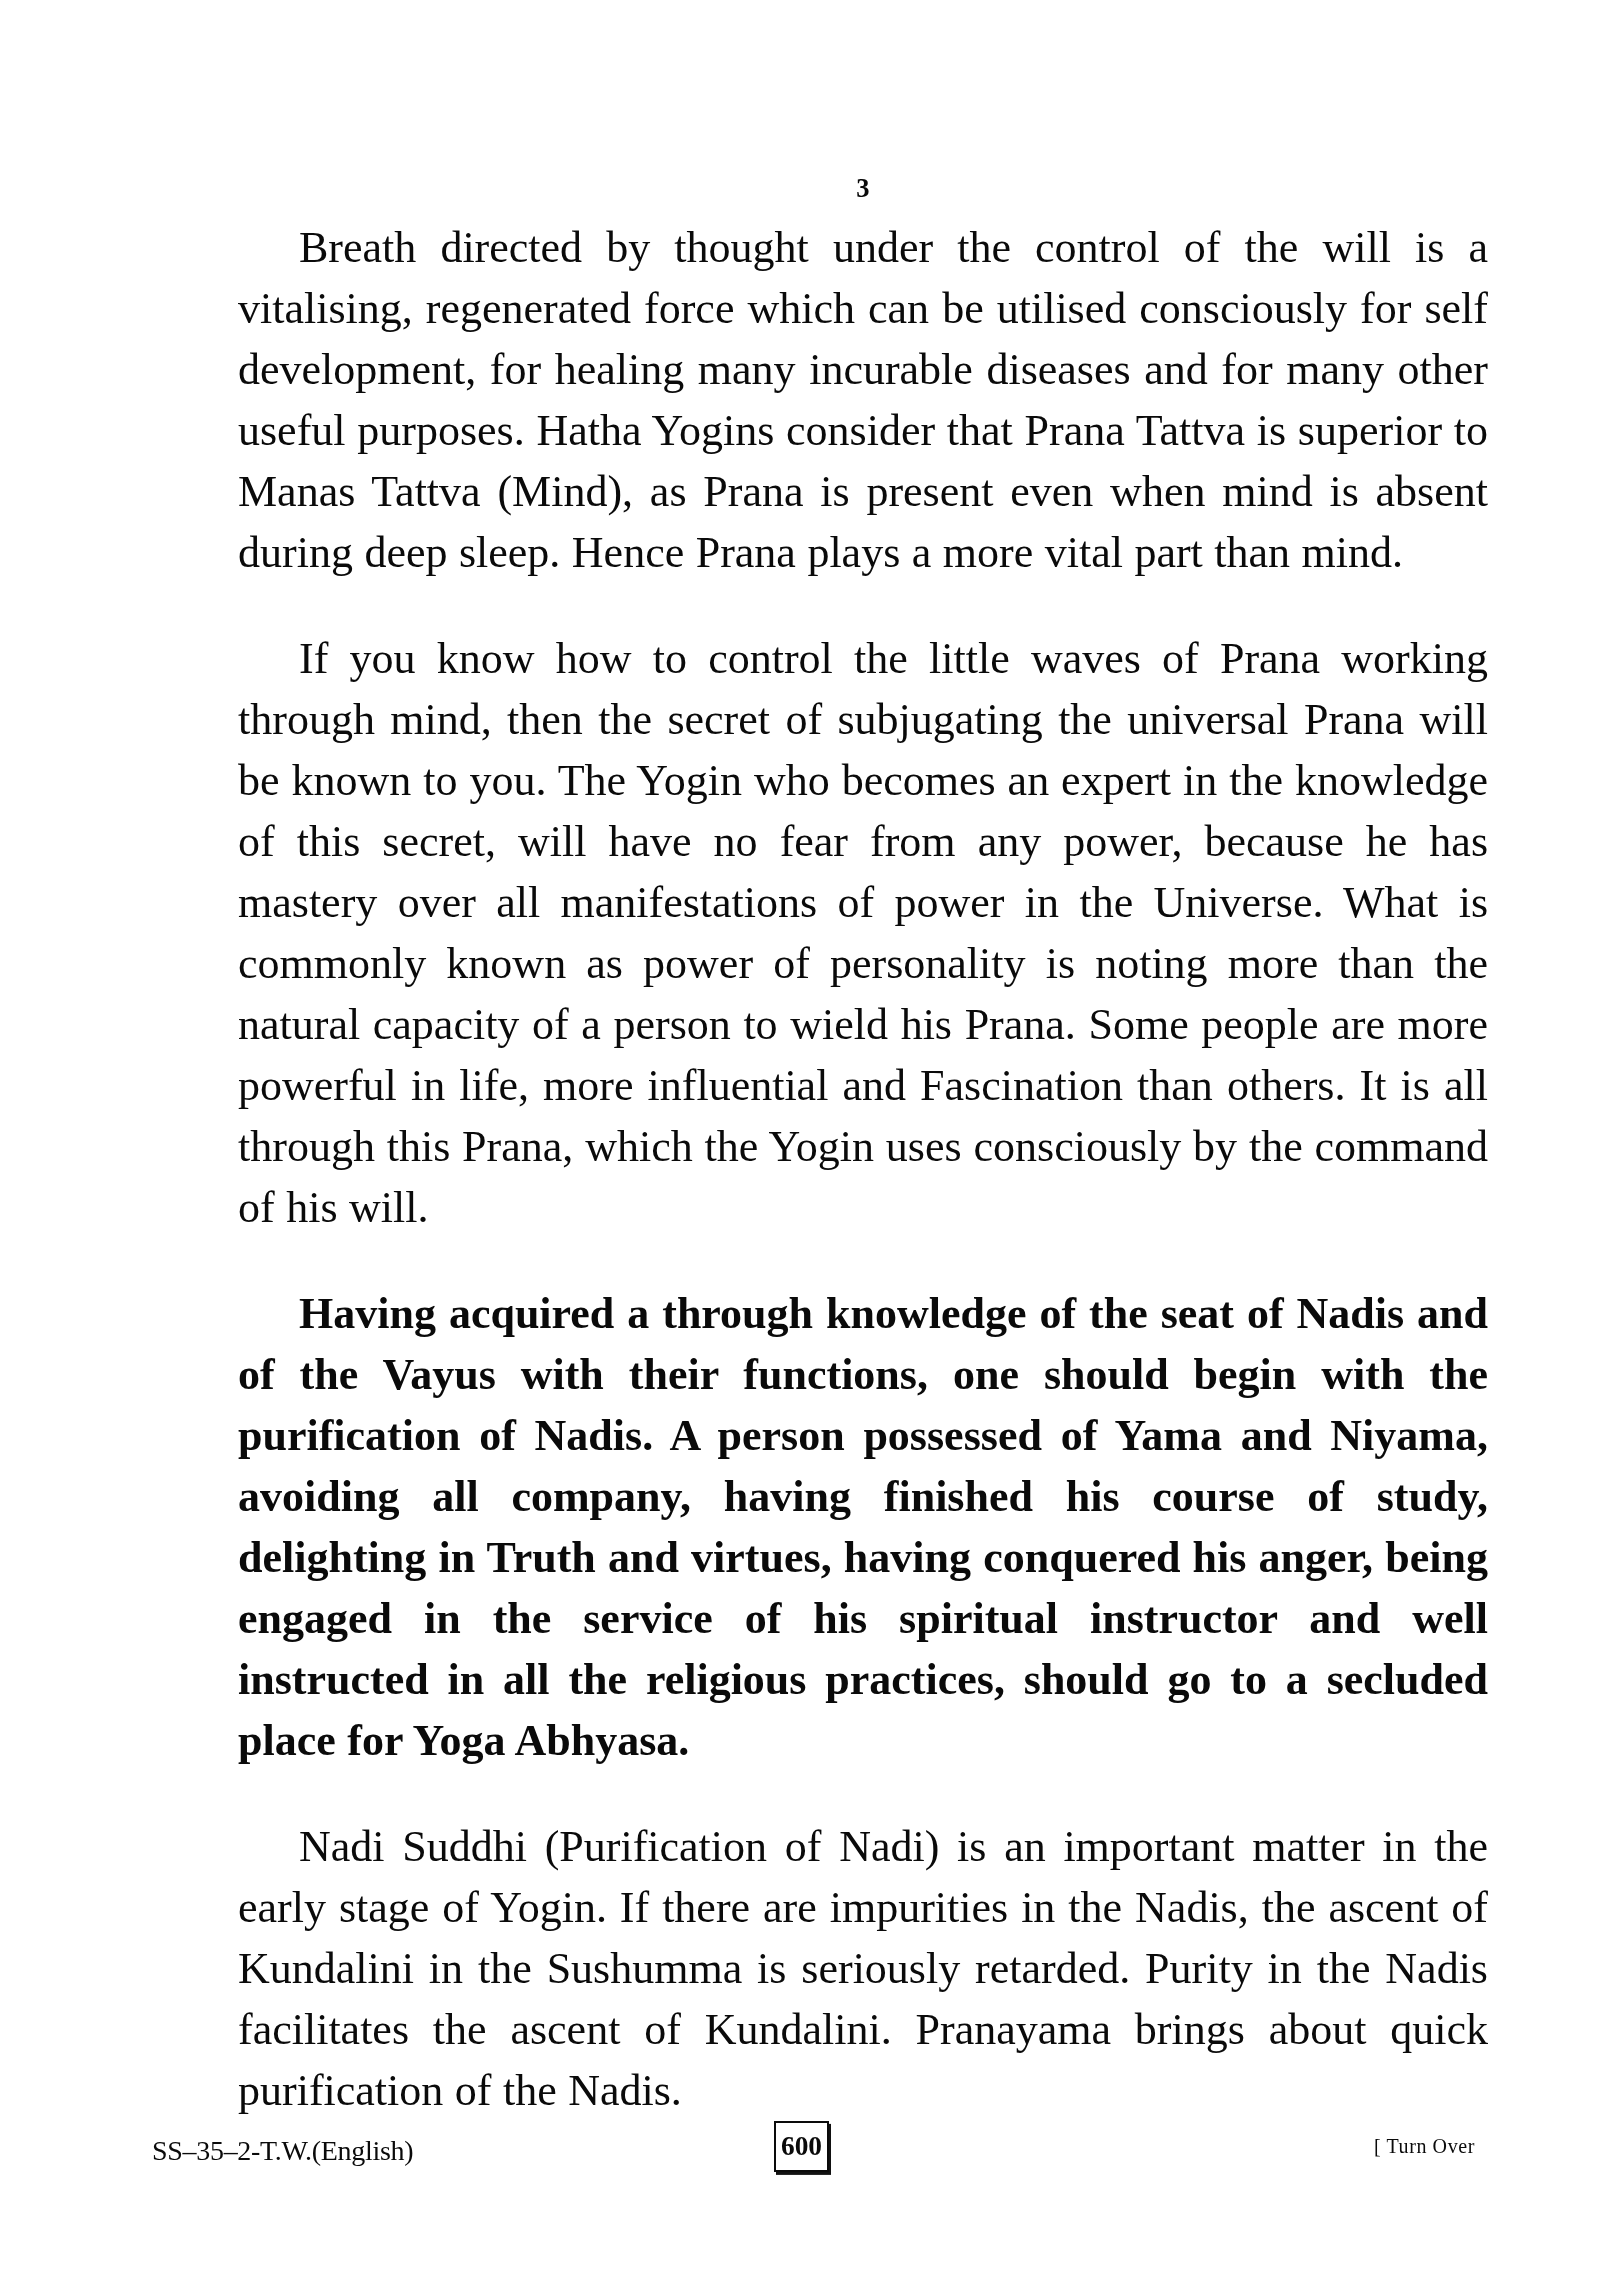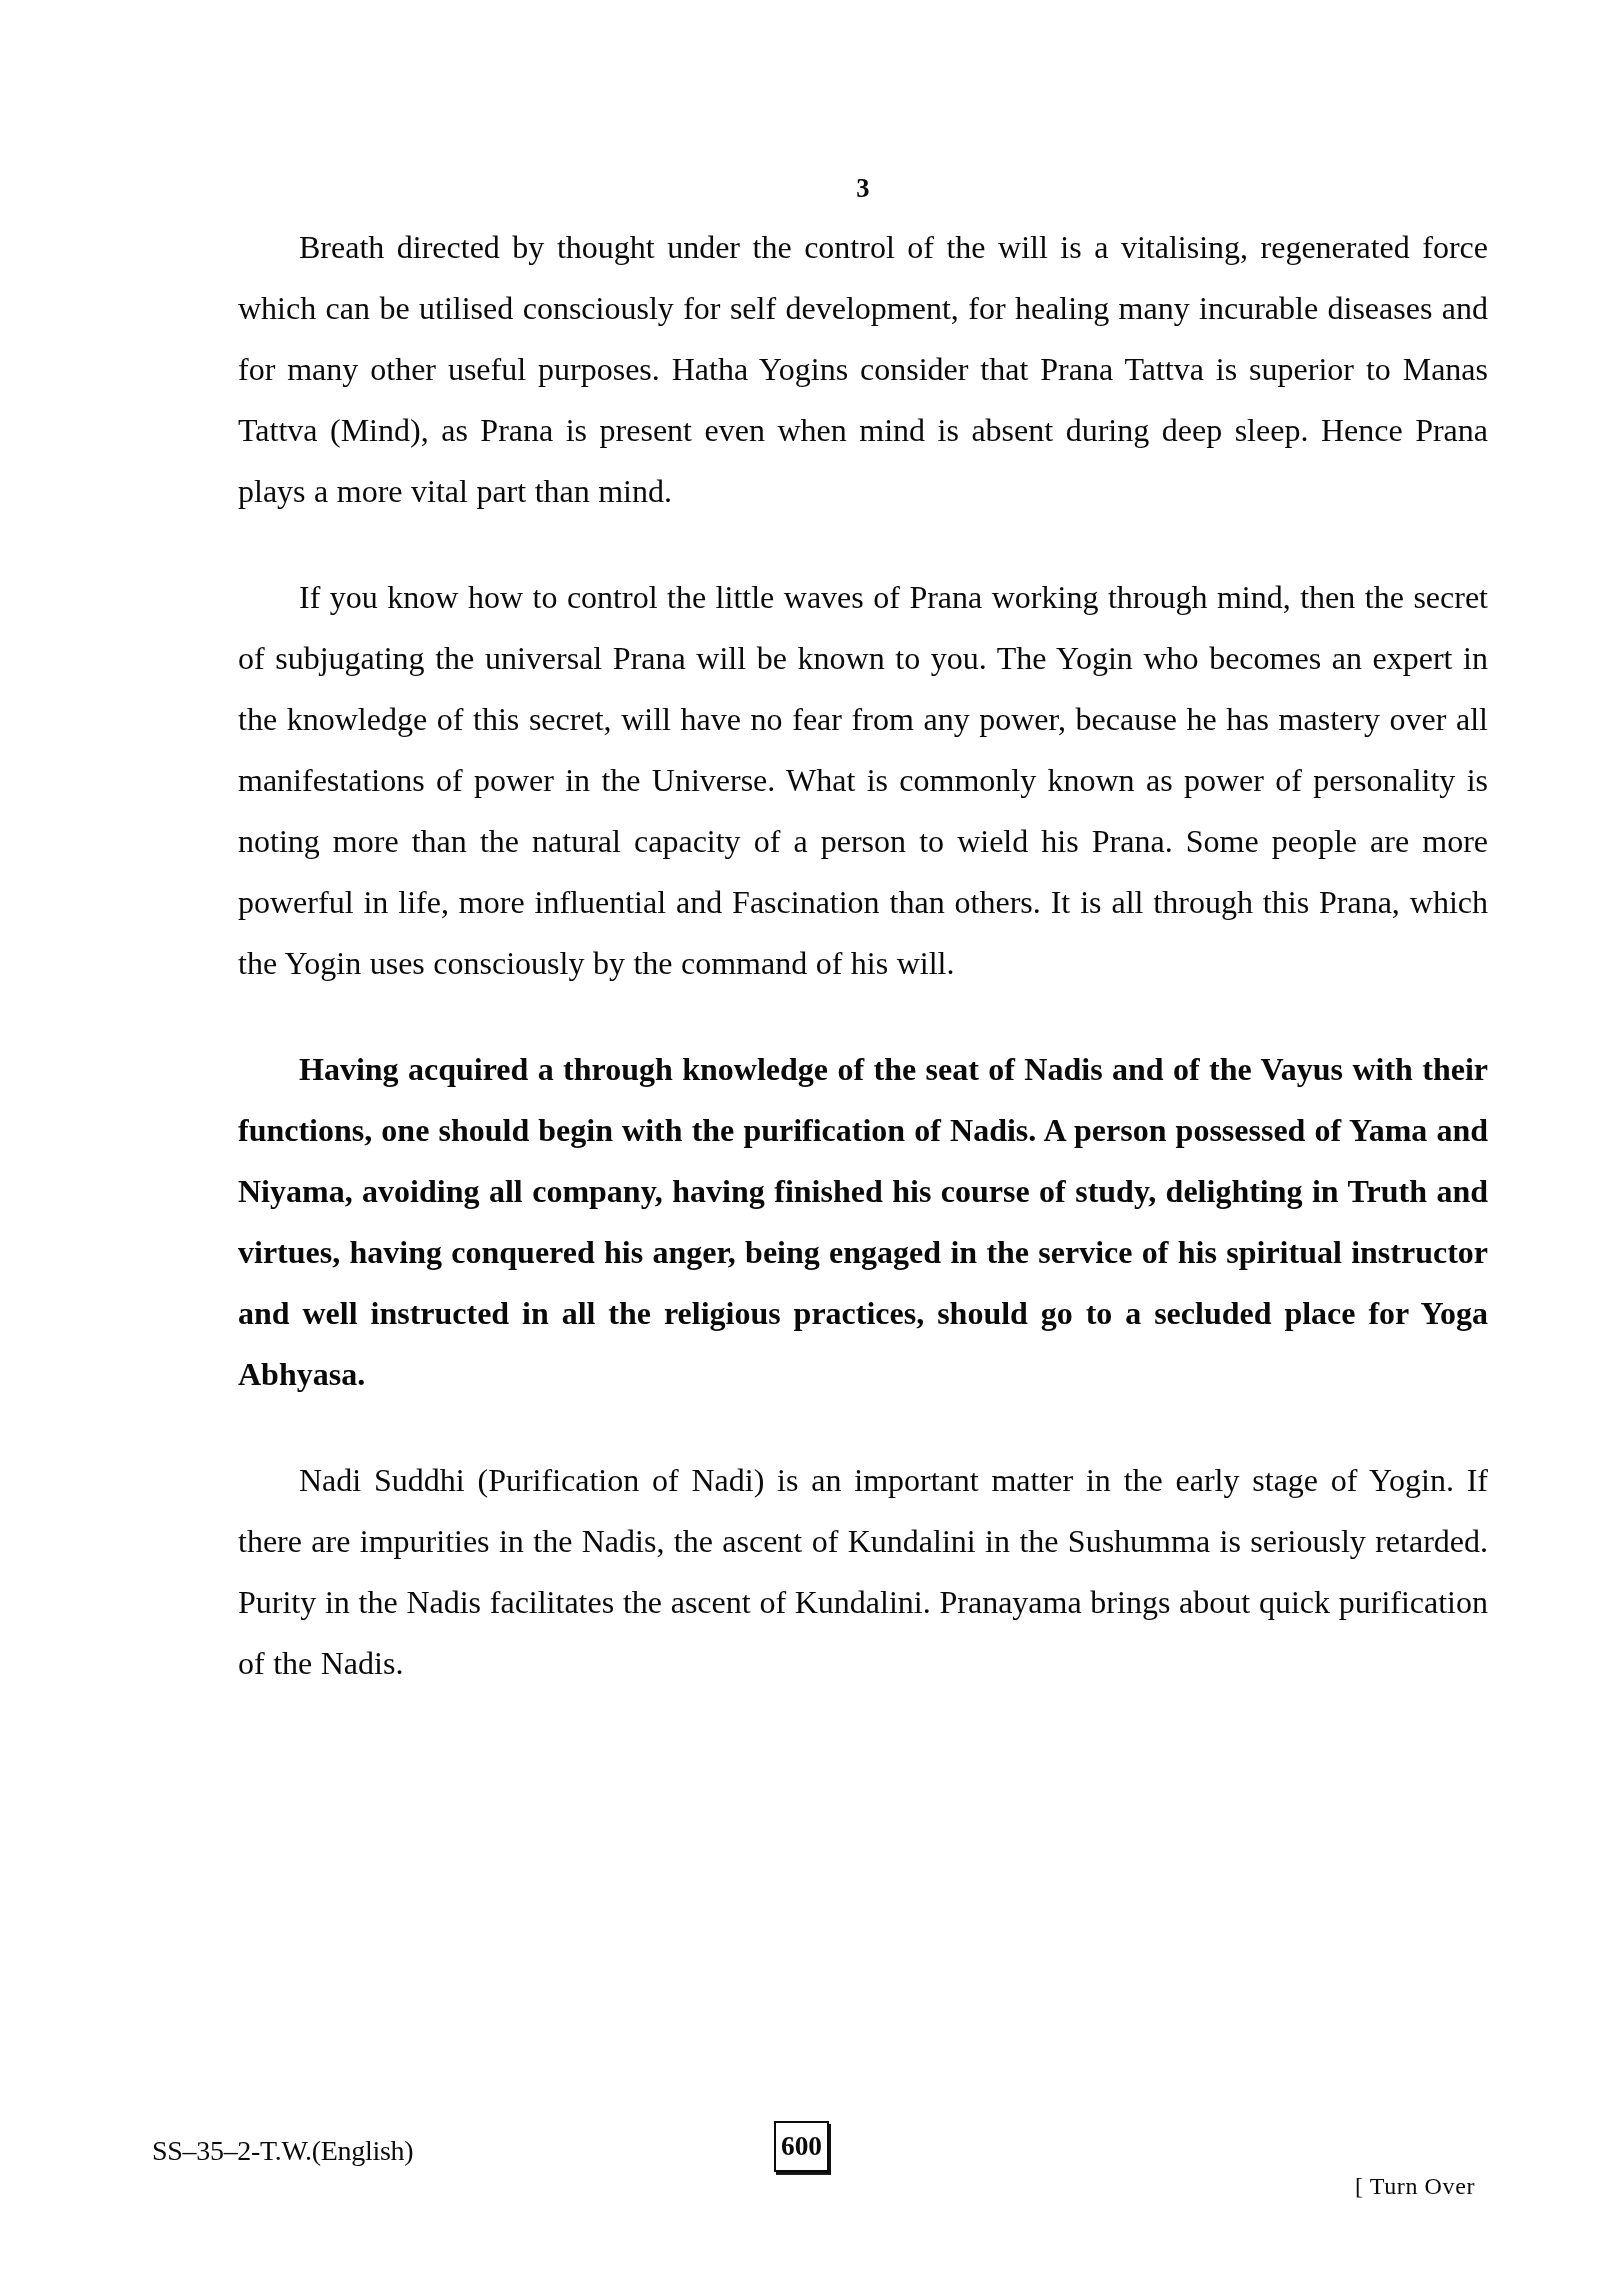--- a/index.html
+++ b/index.html
@@ -38,21 +38,21 @@
     font-weight: bold;
     font-family: "Liberation Serif", "DejaVu Serif", serif;
     letter-spacing: 0.5px;
     margin: 0 0 13.7px 0;
     line-height: 1.1;
   }
 
   .para {
     text-align: justify;
     text-justify: inter-word;
-    font-size: 32px;
+    font-size: 44px;
     line-height: 61px;
     text-indent: 61px;
     margin: 0 0 45px 0;
     -webkit-hyphens: none;
     hyphens: none;
     word-spacing: 0.5px;
   }
 
   .para:last-of-type {
     margin-bottom: 0;
@@ -100,25 +100,24 @@
     font-size: 27.4px;
     font-weight: bold;
     font-family: "Liberation Serif", "DejaVu Serif", serif;
     line-height: 1;
   }
 
   .footer-right {
     position: absolute;
     right: 0;
     top: 13.7px;
-    font-size: 24px;
+    font-size: 20px;
     font-family: "Liberation Serif", "DejaVu Serif", serif;
     white-space: nowrap;
     letter-spacing: 0.6px;
-    margin-top: 38px;
   }
 </style>
 </head>
 <body>
 
 <div class="page">
 
   <div class="content-area">
 
     <div class="page-number">3</div>

